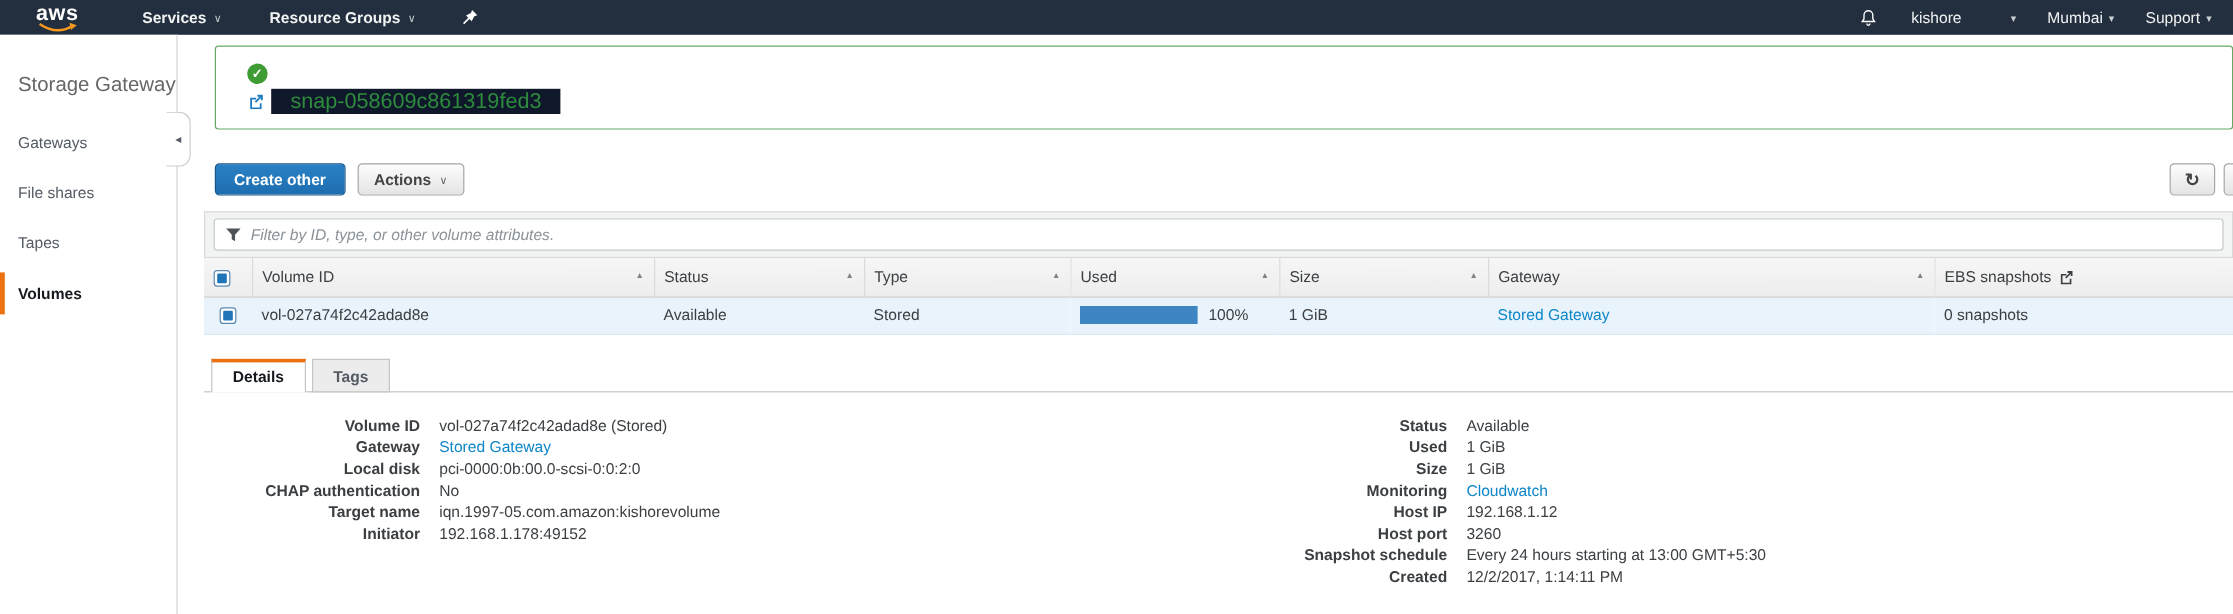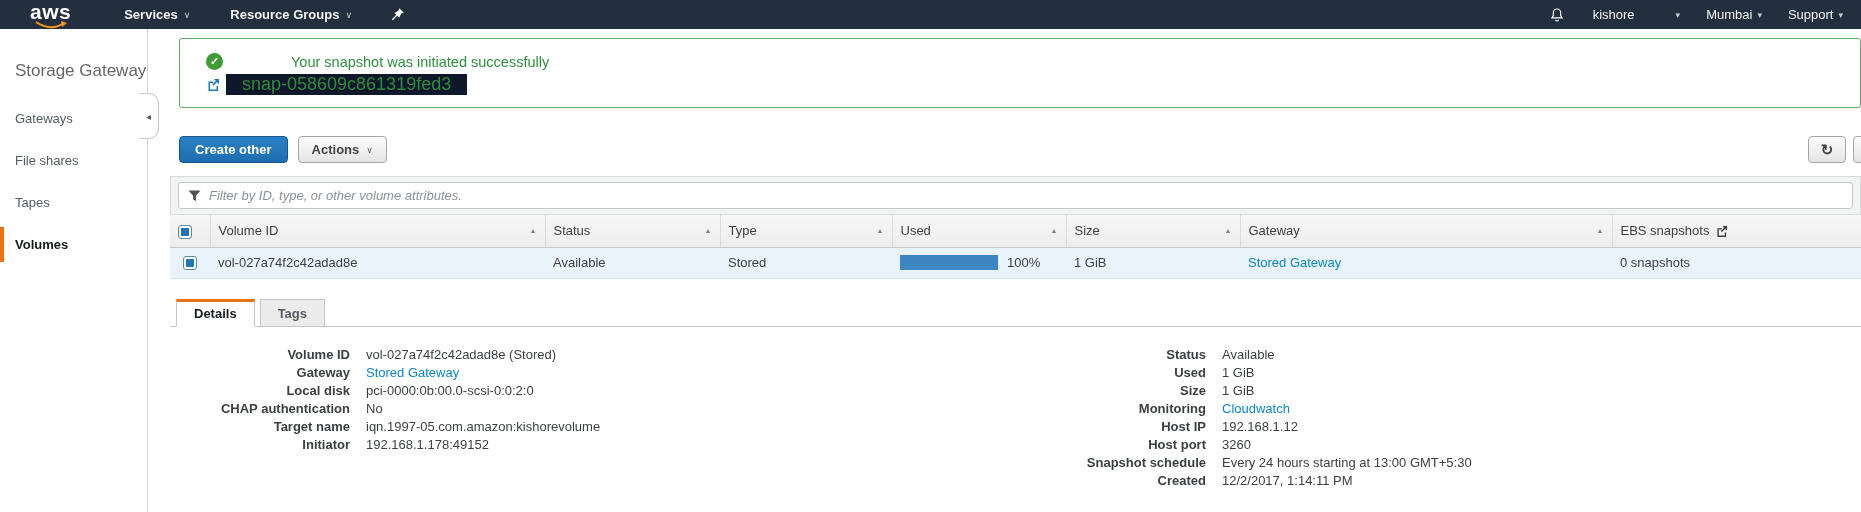--- a/index.html
+++ b/index.html
@@ -18,21 +18,21 @@
     display: flex;
     align-items: center;
     color: #eaeded;
   }
   .logo {
     margin-left: 30px;
     display: flex; flex-direction: column; align-items: center;
     cursor: pointer;
     line-height: 1;
   }
-  .logo .aws-word { font-weight: bold; font-size: 21px; color: #fff; letter-spacing: .5px; }
+  .logo .aws-word { font-weight: bold; font-size: 18px; color: #fff; letter-spacing: .5px; }
   .logo svg { margin-top: -2px; }
   .nav-item {
     display: flex; align-items: center;
     font-size: 13px; font-weight: bold; color: #f1f3f3;
     cursor: pointer;
   }
   .nav-item .chev { font-size: 9px; margin-left: 6px; color: #c8cdd2; font-weight: normal; }
   .nav-item .caret { font-size: 9px; margin-left: 5px; color: #c8cdd2; }
   .nav-services { margin-left: 53px; }
   .nav-rg { margin-left: 40px; text-align: right; }
@@ -287,21 +287,20 @@
     <div class="sb-collapse">
       <span>◂</span>
     </div>
   </div>
 
   <div class="main">
 
     <div class="banner">
       <div class="banner-row1">
         <div class="check-circle">✓</div>
-        <div class="banner-title">Your snapshot was initiated successfully</div>
       </div>
       <div class="banner-row2">
         <span class="ext-link-icon">
           <svg width="13" height="13" viewBox="0 0 13 13">
             <path d="M1.5 3.5 h5 v1.5 h-3.5 v6.5 h6.5 v-3.5 h1.5 v5 h-9.5 Z" fill="#1b7cc4"></path>
             <path d="M7.5 1 h4.5 v4.5 h-1.6 v-1.8 l-4 4 l-1.1 -1.1 l4 -4 h-1.8 Z" fill="#1b7cc4"></path>
           </svg>
         </span>
         <span class="snap-link">snap-058609c861319fed3</span>
       </div>

